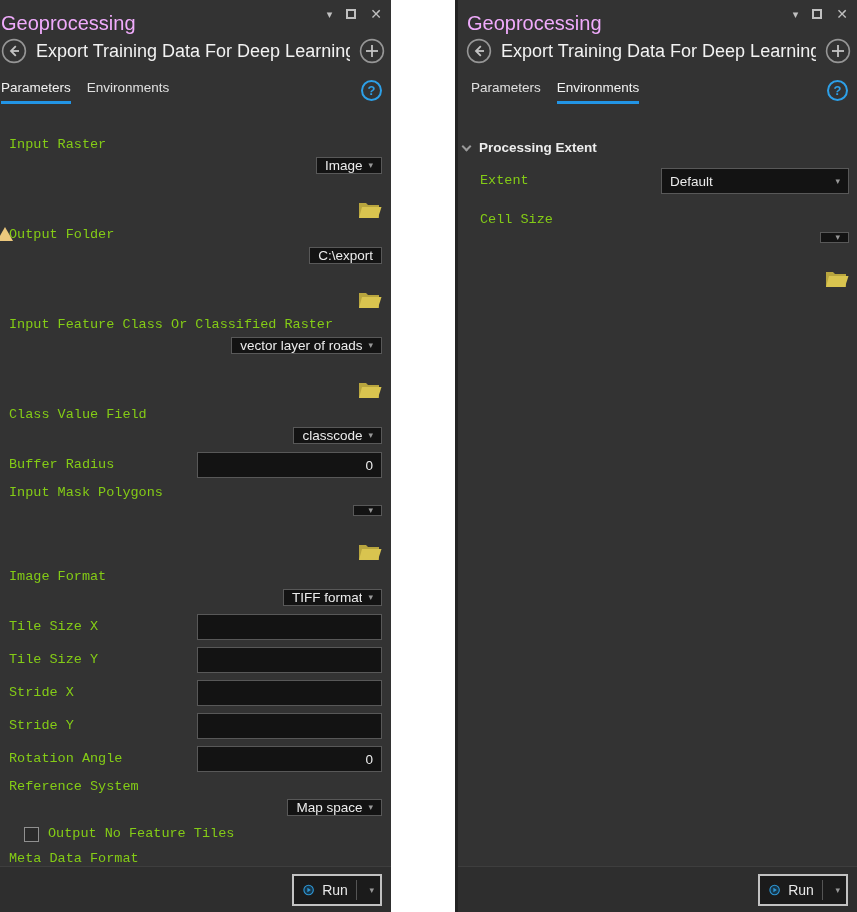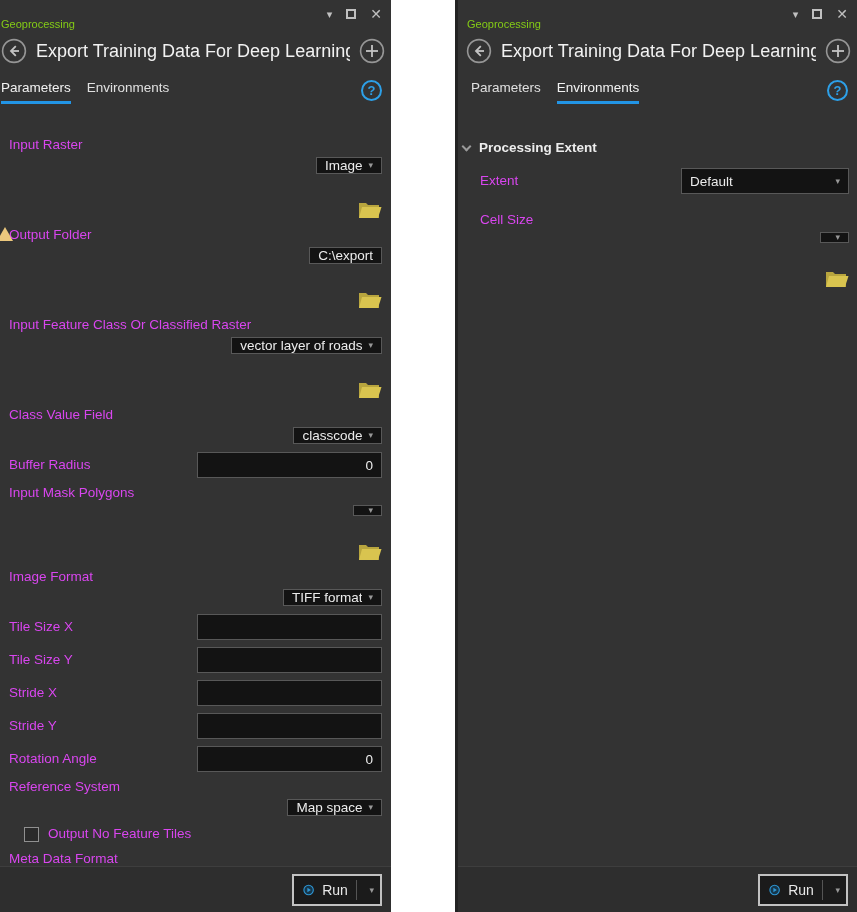--- a/index.html
+++ b/index.html
@@ -5,41 +5,41 @@
   * { margin:0; padding:0; box-sizing:border-box; }
   html,body { width:857px; height:912px; }
   body { position:relative; background:#ffffff; font-family:"Liberation Sans","DejaVu Sans",sans-serif; }
 
   .panel { position:absolute; top:0; height:912px; background:#333333; overflow:hidden; color:#e6e6e6; }
   #panel-left  { left:0;   width:391px; }
   #panel-right { left:455px; width:402px; border-left:3px solid #232323; }
 
   
   .titlebar { display:flex; align-items:center; height:25px; padding:3px 9px 0 1px; }
-  .wtitle { font-size:11px; color:#84cc16; flex:1; white-space:nowrap;margin-top:19px; }
+  .wtitle { font-size:20px; color:#f0abfc; flex:1; white-space:nowrap;margin-top:19px; }
   .tb-icons { display:flex; align-items:center; gap:14px; color:#c0c0c0; }
   .tb-caret { font-size:11px; line-height:1; }
   .dock-box { width:10px; height:10px; border:2px solid #c0c0c0; display:inline-block; }
   .tb-close { font-size:14px; line-height:1; }
 
   
   .toolheader { display:flex; align-items:center; margin:13px 6px 0 1px; gap:9px; }
   .circle-icon { flex:0 0 auto; display:flex; }
   .tool-title { font-size:18px; color:#f2f2f2; flex:1; white-space:nowrap; overflow:hidden; }
 
   
   .tabs { display:flex; align-items:flex-start; margin:16px 9px 16px 1px; gap:16px; font-size:13.5px; color:#e0e0e0; }
   .tab { padding-bottom:6px; border-bottom:3px solid transparent; white-space:nowrap; cursor:default; }
   .tab.active { border-bottom-color:#2295e6; color:#f2f2f2; }
   .help { margin-left:auto; width:21px; height:21px; border:2px solid #2da0e8; border-radius:50%;
           color:#2da0e8; font-weight:bold; font-size:13px; display:flex; align-items:center; justify-content:center; }
 
   
   .fields { padding:17px 9px 0 9px; font-size:13.5px; }
-  .label { font-size:13.5px; color:#d946ef; line-height:16px; white-space:nowrap; }
+  .label { font-size:13.5px; color:#84cc16; line-height:16px; white-space:nowrap;font-family:Liberation Mono, monospace; }
   .stacked { margin-bottom:8px; position:relative; }
   .stacked .label { margin-bottom:4px; }
   .line { display:flex; align-items:flex-end; gap:26px;flex-direction:column; }
   .box { height:26px; background:#131313; border:1px solid #585858; display:flex; align-items:center;
          padding:0 8px; color:#ececec; font-size:13.5px; }
   .combo { flex:1; min-width:0; }
   .val { white-space:nowrap; overflow:hidden; }
   .dd { margin-left:auto; color:#989898; font-size:9px; padding-left:6px; line-height:1; }
   .folder-btn { flex:0 0 auto; display:flex; cursor:pointer; }
   .inline { display:flex; align-items:center; justify-content:space-between; margin-bottom:7px; }
@@ -50,21 +50,21 @@
               border-bottom:14px solid #ecc87d; }
   .checkbox-row { display:flex; align-items:center; gap:9px; margin:10px 0 9px 15px; }
   .checkbox { width:15px; height:15px; border:1px solid #909090; background:#2a2a2a; }
 
   
   .env { padding:20px 8px 0 5px; font-size:13.5px; }
   .section-header { display:flex; align-items:center; gap:9px; color:#ededed; font-weight:bold; margin-bottom:13px; }
   .chev { width:7px; height:7px; border-right:2px solid #9a9a9a; border-bottom:2px solid #9a9a9a;
           transform:rotate(45deg); margin-top:-3px; flex:0 0 auto; }
   .env-row { display:flex; align-items:center; margin:0 0 18px 17px; }
-  .extent-combo { width:168px; margin-left:auto; flex:0 0 auto; }
+  .extent-combo { width:188px; margin-left:auto; flex:0 0 auto; }
   .env-stacked { margin:0 0 8px 17px; }
 
   
   .panel-footer { position:absolute; left:0; right:0; bottom:0; height:46px; background:#2e2e2e; border-top:1px solid #3e3e3e; }
   .run-btn { position:absolute; right:9px; bottom:6px; height:32px; width:90px; background:#1b1b1b;
              border:2px solid #c2c2c2; display:flex; align-items:center; padding:0 6px 0 9px; gap:8px; cursor:pointer; }
   .run-label { color:#e8e8e8; font-size:14px; }
   .run-sep { margin-left:auto; width:1px; height:20px; background:#555555; }
   .run-dd { font-size:9px; color:#989898; padding-left:5px; }
 </style>

